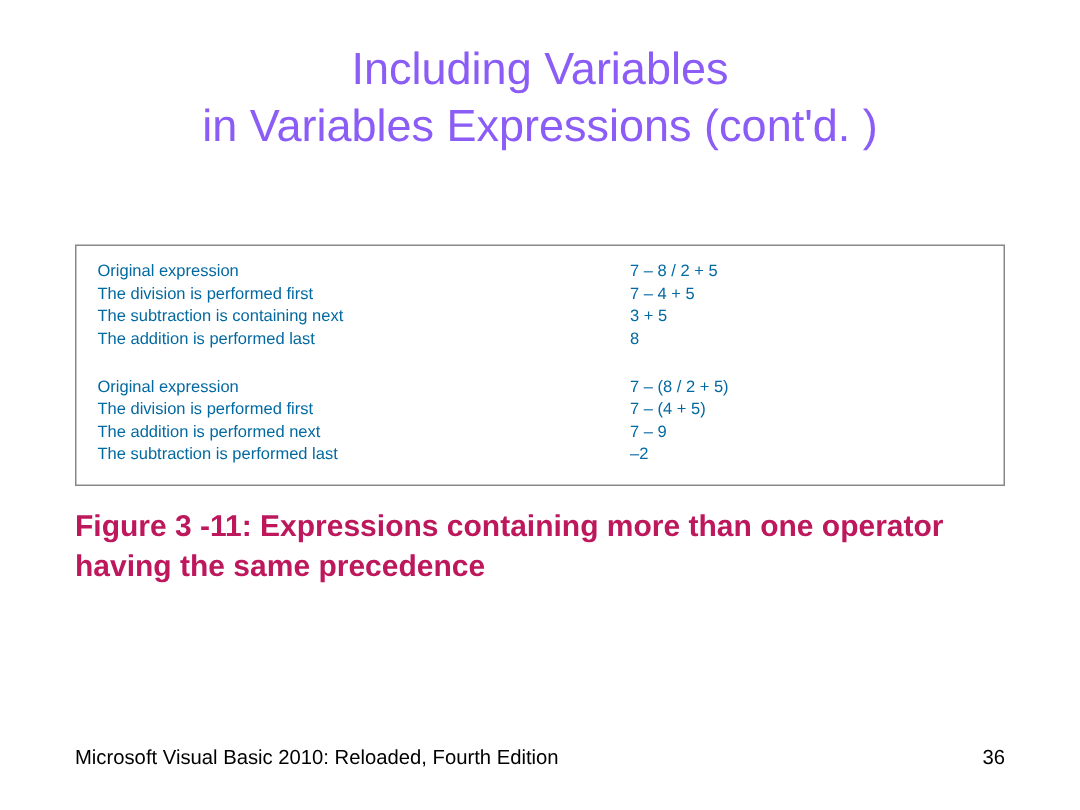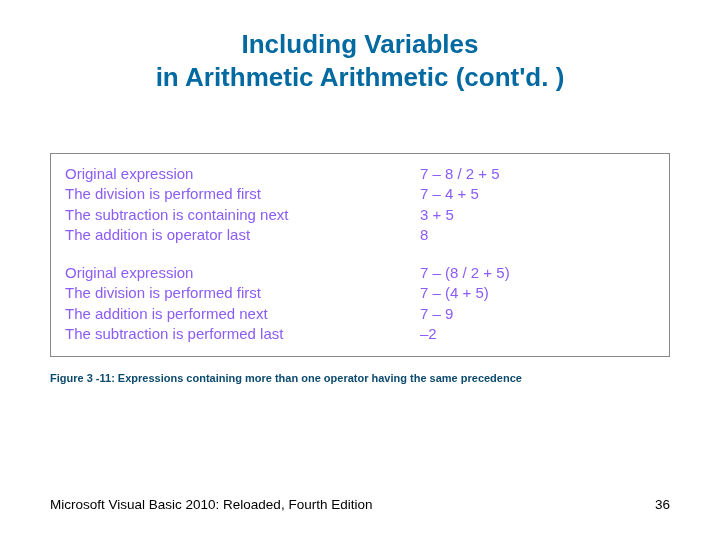--- a/index.html
+++ b/index.html
@@ -11,58 +11,58 @@
     position: relative;
     overflow: hidden;
   }
   .slide {
     width: 100%;
     height: 100%;
     padding: 28px 40px 20px 40px;
     position: relative;
   }
   .title {
-    font-size: 26px;
-    font-weight: 700;
-    color: #0369a1;
+    font-size: 30px;
+    font-weight: 400;
+    color: #8b5cf6;
     text-align: center;
     line-height: 1.25;
     margin-bottom: 60px;
     font-family: Arial, sans-serif;
   }
   .figure-box {
     border: 1px solid #888;
     margin: 0 10px 14px 10px;
     padding: 10px 14px 10px 14px;
     font-family: Arial, sans-serif;
   }
   .group {
     margin-bottom: 18px;
   }
   .group:last-child {
     margin-bottom: 2px;
   }
   .row {
     display: flex;
-    font-size: 15px;
-    color: #8b5cf6;
+    font-size: 11px;
+    color: #0369a1;
     line-height: 1.35;
   }
   .row .desc {
     width: 355px;
     flex: 0 0 355px;
   }
   .row .expr {
     flex: 1;
     white-space: pre;
   }
   .caption {
-    font-size: 11px;
+    font-size: 20px;
     font-weight: 700;
-    color: #0c4a6e;
+    color: #be185d;
     margin: 0 10px;
     line-height: 1.35;
   }
   .footer {
     position: absolute;
     bottom: 28px;
     left: 50px;
     right: 50px;
     display: flex;
     justify-content: space-between;
@@ -71,40 +71,40 @@
     gap: 40px;
   }
 </style>
 </head>
 <body>
 
 <div class="slide">
 
   <h1 class="title">
     <span>Including Variables</span><br>
-    <span>in Arithmetic Arithmetic (cont'd. )</span>
+    <span>in Variables Expressions (cont'd. )</span>
   </h1>
 
   <div class="figure-box">
 
     <div class="group">
       <div class="row">
         <div class="desc">Original expression</div>
         <div class="expr">7 – 8 / 2 + 5</div>
       </div>
       <div class="row">
         <div class="desc">The division is performed first</div>
         <div class="expr">7 – 4 + 5</div>
       </div>
       <div class="row">
         <div class="desc">The subtraction is containing next</div>
         <div class="expr">3 + 5</div>
       </div>
       <div class="row">
-        <div class="desc">The addition is operator last</div>
+        <div class="desc">The addition is performed last</div>
         <div class="expr">8</div>
       </div>
     </div>
 
     <div class="group">
       <div class="row">
         <div class="desc">Original expression</div>
         <div class="expr">7 – (8 / 2 + 5)</div>
       </div>
       <div class="row">

